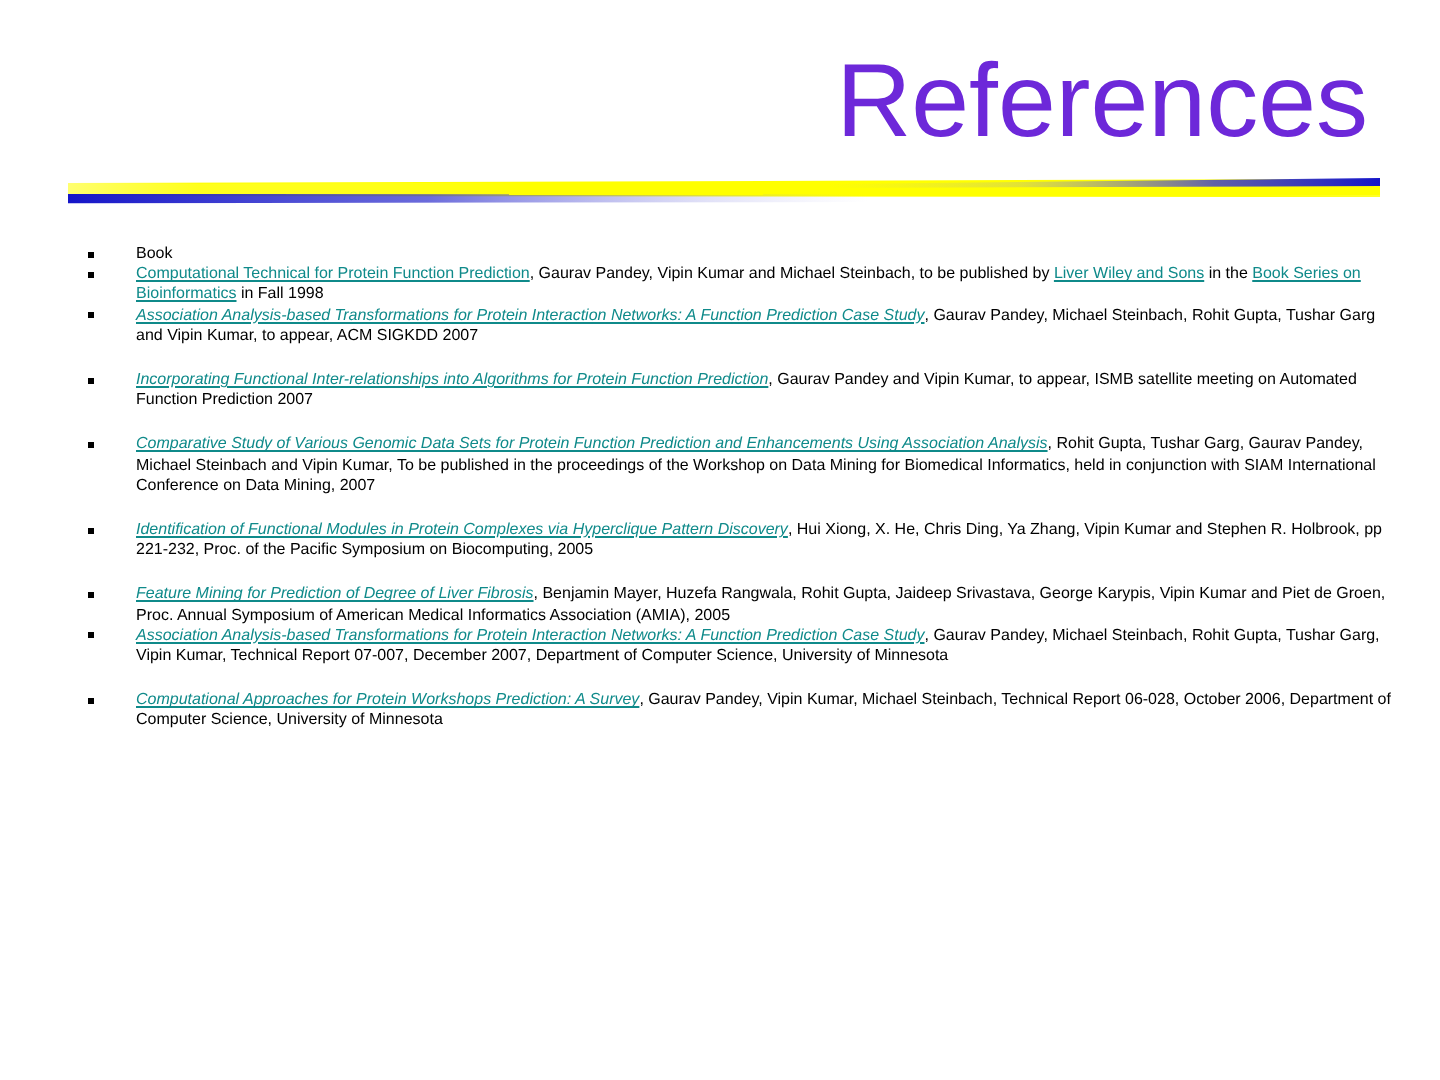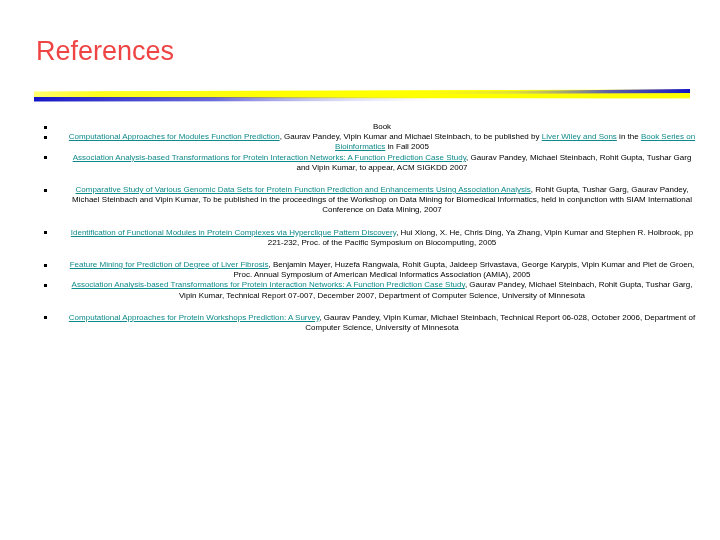--- a/index.html
+++ b/index.html
@@ -20,24 +20,24 @@
     width: 720px;
     height: 540px;
   }
 
   
   .slide-title {
     position: absolute;
     left: 36px;
     top: 28px;
     width: 648px;
-    text-align: left;
-    font-size: 27px;
+    text-align: right;
+    font-size: 52px;
     line-height: 46px;
-    color: #ef4444;
+    color: #6d28d9;
     font-weight: normal;
     letter-spacing: 0px;
   }
 
   
   .divider {
     position: absolute;
     left: 34px;
     top: 89px;
     width: 656px;
@@ -53,42 +53,41 @@
     width: 660px;
   }
 
   .ref-item {
     position: relative;
     padding-left: 32px;
     font-size: 8px;
     line-height: 10.2px;
     color: #000000;
     margin: 0;
-    text-align: center;
   }
   .ref-item::before {
     content: "";
     position: absolute;
     left: 8px;
     top: 3.5px;
     width: 3px;
     height: 3px;
     background: #000000;
   }
 
   
   .gap-tight { margin-top: 0px; }
   .gap-small { margin-top: 10px; }
   .gap-med   { margin-top: 12px; }
 
   a.reflink, .reflink {
     color: #0F8A8A;
     text-decoration: underline;
   }
-  .reflink.ital { }
+  .reflink.ital { font-style: italic; }
 
   .plain { color: #000000; font-style: normal; text-decoration: none; margin-top: 48px; }
 </style>
 </head>
 <body>
 
 <div class="slide">
 
   <div class="slide-title">References</div>
 
@@ -128,28 +127,31 @@
     </svg>
   </div>
 
   <div class="body-area">
 
     <div class="ref-item gap-tight">
       <span>Book</span>
     </div>
 
     <div class="ref-item">
-      <span class="reflink">Computational Approaches for Modules Function Prediction</span><span class="plain">, Gaurav Pandey, Vipin Kumar and Michael Steinbach, to be published by </span><span class="reflink">Liver Wiley and Sons</span><span class="plain"> in the </span><span class="reflink">Book Series on Bioinformatics</span><span class="plain"> in Fall 2005</span>
+      <span class="reflink">Computational Technical for Protein Function Prediction</span><span class="plain">, Gaurav Pandey, Vipin Kumar and Michael Steinbach, to be published by </span><span class="reflink">Liver Wiley and Sons</span><span class="plain"> in the </span><span class="reflink">Book Series on Bioinformatics</span><span class="plain"> in Fall 1998</span>
     </div>
 
 
     <div class="ref-item">
       <span class="reflink ital">Association Analysis-based Transformations for Protein Interaction Networks: A Function Prediction Case Study</span><span class="plain">, Gaurav Pandey, Michael Steinbach, Rohit Gupta, Tushar Garg and Vipin Kumar, to appear, ACM SIGKDD 2007</span>
     </div>
 
+    <div class="ref-item gap-med">
+      <span class="reflink ital">Incorporating Functional Inter-relationships into Algorithms for Protein Function Prediction</span><span class="plain">, Gaurav Pandey and Vipin Kumar, to appear, ISMB satellite meeting on Automated Function Prediction 2007</span>
+    </div>
 
     <div class="ref-item gap-med">
       <span class="reflink ital">Comparative Study of Various Genomic Data Sets for Protein Function Prediction and Enhancements Using Association Analysis</span><span class="plain">, Rohit Gupta, Tushar Garg, Gaurav Pandey, Michael Steinbach and Vipin Kumar, To be published in the proceedings of the Workshop on Data Mining for Biomedical Informatics, held in conjunction with SIAM International Conference on Data Mining, 2007</span>
     </div>
 
     <div class="ref-item gap-med">
       <span class="reflink ital">Identification of Functional Modules in Protein Complexes via Hyperclique Pattern Discovery</span><span class="plain">, Hui Xiong, X. He, Chris Ding, Ya Zhang, Vipin Kumar and Stephen R. Holbrook, pp 221-232, Proc. of the Pacific Symposium on Biocomputing, 2005</span>
     </div>
 
     <div class="ref-item gap-med">

